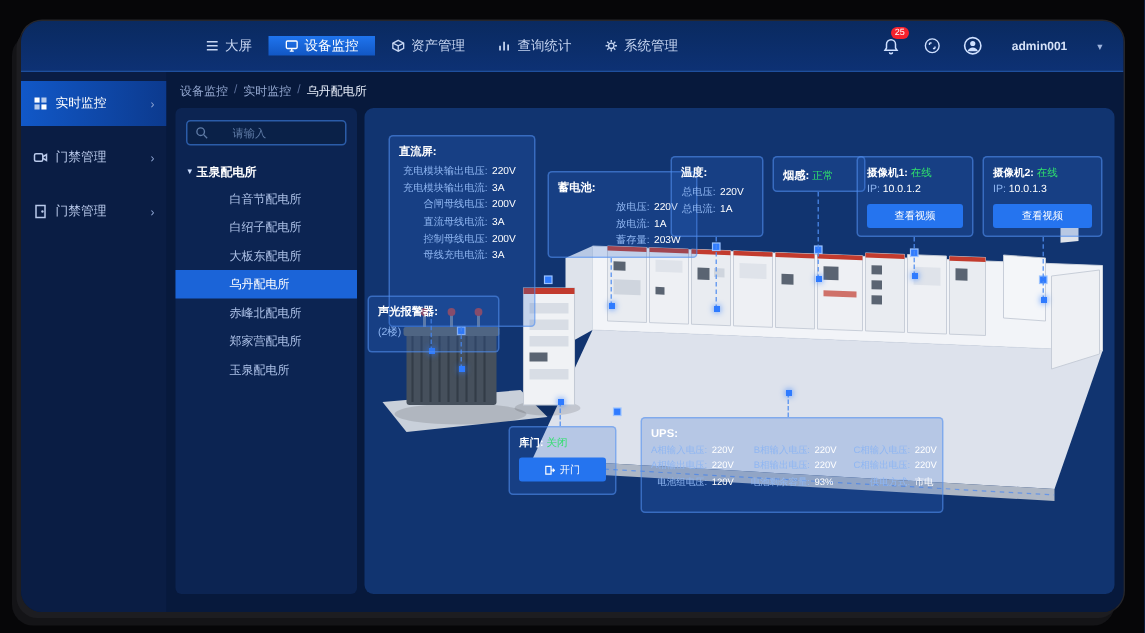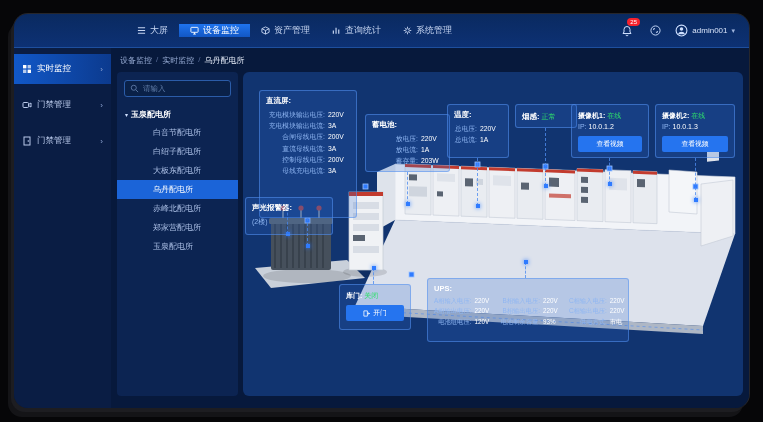--- a/index.html
+++ b/index.html
@@ -16,41 +16,41 @@
             border-bottom:1px solid #1e4f9e; display:flex; align-items:center;
             padding-left:112px; }
   .nav-item { display:flex; align-items:center; gap:4px; padding:0 11px;
               color:#c7d6f2; font-size:9px; cursor:pointer; }
   .nav-item.active { background:linear-gradient(180deg,#1f74ee,#1257c4); color:#fff; }
   .nav-item svg { width:9px; height:9px; }
   .nav-right { margin-left:auto; display:flex; align-items:center; gap:12px; padding-right:14px; }
   .icon-btn { position:relative; width:16px; height:16px; display:flex; align-items:center; justify-content:center; cursor:pointer; }
   .badge { position:absolute; top:-5px; left:8px; background:#f5222d; color:#fff;
            font-size:6px; line-height:8px; padding:0 3px; border-radius:5px; }
-  .user { display:flex; align-items:center; gap:4px; color:#d6e2f8; font-size:8px; cursor:pointer; }
+  .user { display:flex; align-items:center; gap:20px; color:#d6e2f8; font-size:8px; cursor:pointer;font-weight:bold; }
   .caret { font-size:7px; color:#9fb4dd; }
 
   
   .sidebar { position:absolute; left:0; top:34px; bottom:0; width:97px; background:#0a1d44; }
   .side-item { display:flex; align-items:center; gap:5px; height:30px; padding:0 8px;
                color:#b9c9ea; font-size:8.5px; cursor:pointer; margin-top:6px; }
   .side-item.active { background:linear-gradient(90deg,#1158c8,#0c3a8e); color:#fff; }
   .side-item svg { width:10px; height:10px; flex:none; }
   .side-item .chev { margin-left:auto; font-size:8px; color:#8ea5d4; }
 
   
   .main { position:absolute; left:97px; top:34px; right:0; bottom:0; background:#07193c; }
   .breadcrumb { position:absolute; left:9px; top:7px; font-size:8px; color:#93a7cf; display:flex; gap:4px; }
   .breadcrumb .sep { color:#5b6f9b; }
   .breadcrumb .crumb.last { color:#e9effb; }
 
   
   .tree { position:absolute; left:6px; top:24px; width:121px; bottom:12px;
           background:#0c2452; border-radius:4px; padding:8px 0; }
-  .search { display:flex; align-items:center; gap:4px; margin:0 7px 9px 7px; height:17px;
+  .search { display:flex; align-items:center; gap:16px; margin:0 7px 9px 7px; height:17px;
             border:1px solid #2b5ca8; border-radius:3px; background:#0a2148; padding:0 5px; }
   .search input { border:none; outline:none; background:transparent; width:70px;
                   color:#cfe0ff; font-size:7.5px; font-family:inherit; }
   .search input::placeholder { color:#5f7ba6; }
   .tree-root { display:flex; align-items:center; gap:3px; color:#fff; font-size:8px;
                font-weight:bold; padding:3px 8px; cursor:pointer; }
   .tree-item { color:#aec2e8; font-size:8px; padding:4px 8px 4px 36px; cursor:pointer; white-space:nowrap; }
   .tree-item.selected { background:#1b64d8; color:#fff; }
 
   
@@ -66,21 +66,21 @@
   .inline-kv { font-size:7px; line-height:1.6; color:#8fb6f2; white-space:nowrap; }
   .inline-kv .v { color:#fff; }
   .green { color:#2fe06c !important; }
   .btn { display:flex; align-items:center; justify-content:center; gap:3px;
          background:#2574ef; color:#fff; border:none; border-radius:2px;
          font-size:6.8px; font-family:inherit; padding:3px 0; width:100%;
          margin-top:4px; cursor:pointer; }
   .btn svg { width:7px; height:7px; }
 
   .card-dc     { left:16px;  top:18px;  width:98px;  height:128px; }
-  .card-batt   { left:122px; top:42px;  width:85px;  height:58px; }
+  .card-batt   { left:122px; top:42px;  width:100px;  height:58px; }
   .card-temp   { left:204px; top:32px;  width:62px;  height:54px; }
   .card-smoke  { left:272px; top:32px;  width:62px;  height:24px; padding-top:6px; }
   .card-cam1   { left:328px; top:32px;  width:78px;  height:54px; }
   .card-cam2   { left:412px; top:32px;  width:80px;  height:54px; }
   .card-alarm  { left:2px;   top:98px;  width:88px;  height:38px;margin-top:27px; }
   .card-door   { left:96px;  top:212px; width:72px;  height:46px; }
   .card-ups    { left:184px; top:206px; width:202px; height:64px; }
 
   .ups-grid { display:grid; grid-template-columns:1fr 1fr 1fr; column-gap:4px; }
   .ups-grid .kv { font-size:6.3px; }

